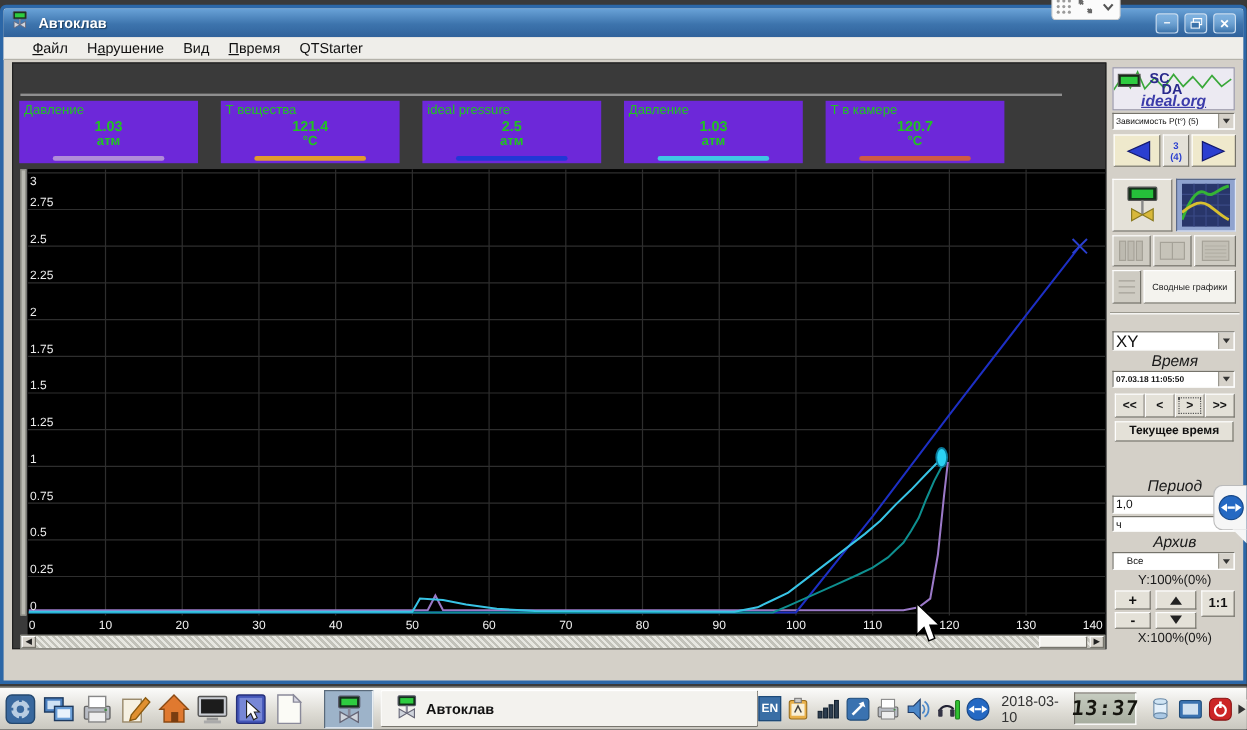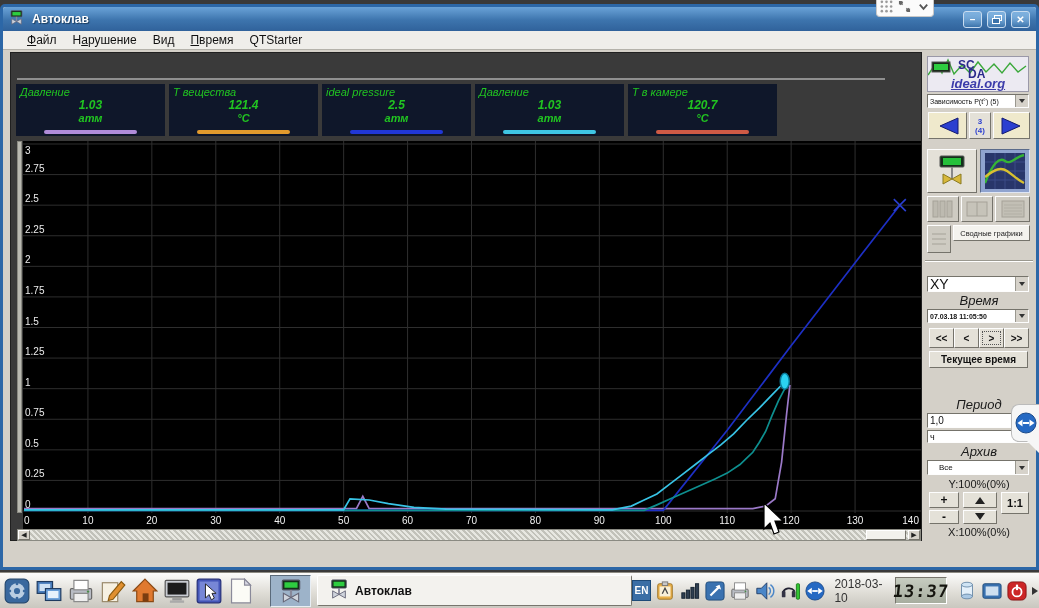--- a/index.html
+++ b/index.html
@@ -22,21 +22,21 @@
              border-bottom:1px solid #b4b2aa; display:flex; align-items:center; padding-left:16px; }
   .mitem { font-size:12px; color:#111; padding:1px 8px; }
   .mitem u { text-decoration:underline; }
 
   
   #panel { position:absolute; left:10px; top:52px; width:912px; height:489px; background:#3a3a3a;
            border:1px solid #202020; }
   #panel-header { position:absolute; left:8px; top:3px; color:#d9d9d9; font-size:14px; }
   #panel-sep { position:absolute; left:6px; top:25px; width:868px; height:2px; background:#8f8f8f; }
   #legend { position:absolute; left:5px; top:31px; height:52px; display:flex; }
-  .lg { width:149px; height:52px; background:#0f172a; margin-right:4px; position:relative;font-style:italic; }
+  .lg { width:149px; height:52px; background:#6d28d9; margin-right:19px; position:relative; }
   .lg-n { font-size:11px; padding:2px 0 0 4px; }
   .lg-v { font-size:12px; font-weight:bold; text-align:center; }
   .lg-u { font-size:11px; font-weight:bold; text-align:center; }
   .lg-bar { position:absolute; bottom:2px; left:28px; width:93px; height:4px; border-radius:2px; }
 
   #vstrip { position:absolute; left:6px; top:88px; width:5px; height:372px;
             background:#b9b9b1; border:1px solid #8a8a82; }
   #chart-wrap { position:absolute; left:12px; top:88px; width:898px; height:388px; background:#000; }
   #chart-svg { display:block; }
 
@@ -375,21 +375,21 @@
 
     <div class="btn" style="left:2px; top:173px; width:24px; height:28px; background:#cecbc2;">
       <svg width="14" height="18">
           <g stroke="#a5a298">
             <line x1="0" y1="4" x2="14" y2="4"></line>
             <line x1="0" y1="9" x2="14" y2="9"></line>
             <line x1="0" y1="14" x2="14" y2="14"></line>
           </g>
         </svg>
     </div>
-    <div class="btn" style="left:28px; top:173px; width:77px; height:16px; background:#f4f3ee; font-size:7.5px; color:#222;">
+    <div class="btn" style="left:28px; top:173px; width:77px; height:28px; background:#f4f3ee; font-size:7.5px; color:#222;">
       <span>Сводные графики</span>
     </div>
 
     <div style="position:absolute; left:0; top:208px; width:108px; height:2px; border-top:1px solid #9a988f; border-bottom:1px solid #fff;"></div>
 
     <div class="field" style="left:2px; top:224px; width:102px; height:16px;">
       <span class="fld-txt" style="font-size:14px;">XY</span>
         <span class="drop">
           <span class="tri-d"></span>
         </span>

